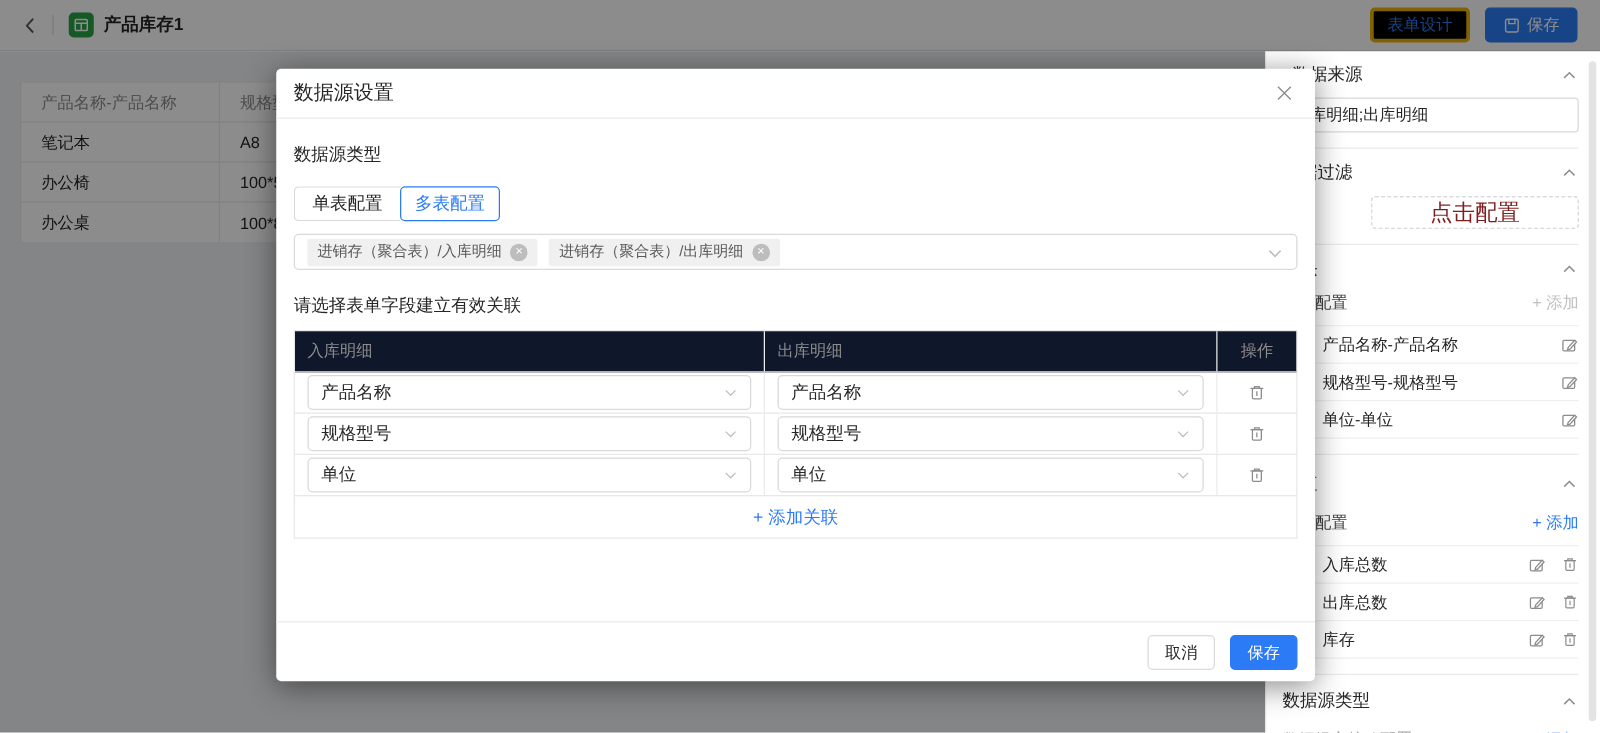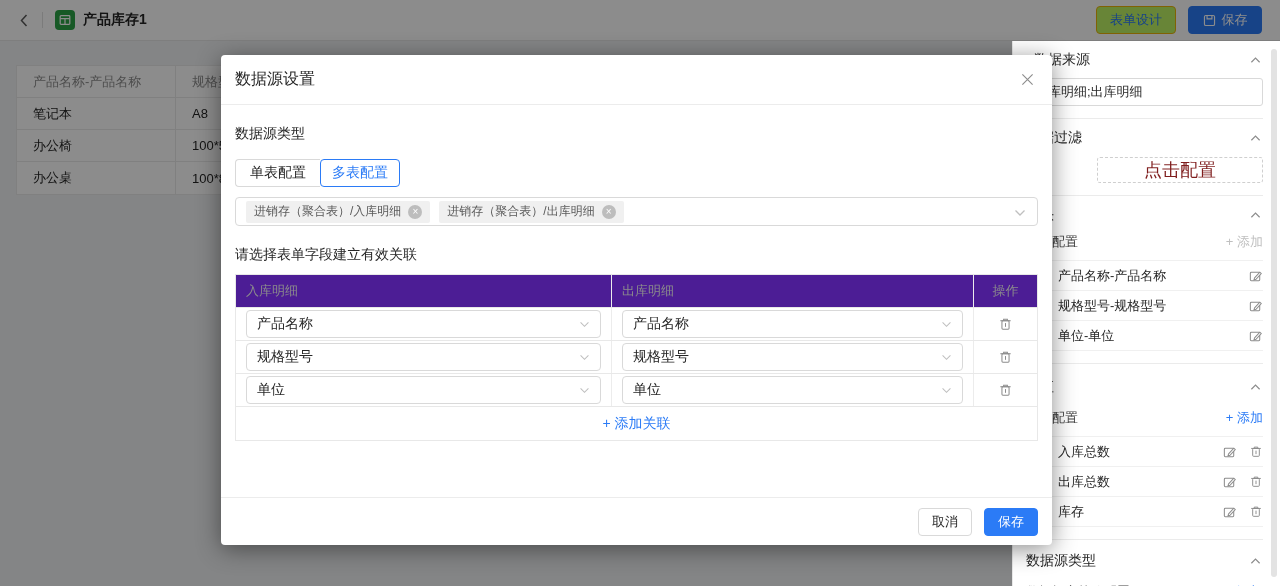--- a/index.html
+++ b/index.html
@@ -12,21 +12,21 @@
 
   
   .topbar { position:absolute; left:0; top:0; width:1280px; height:41px;
     background:#fff; border-bottom:1px solid #e6e6e6; display:flex; align-items:center; z-index:1; }
   .back-btn { width:28px; height:28px; margin-left:10px; display:flex; align-items:center; justify-content:center; cursor:pointer; }
   .tb-div { width:1px; height:16px; background:#e0e0e0; margin:0 12px 0 4px; }
   .app-icon { width:20px; height:20px; border-radius:4px; background:#2aa245; display:flex; align-items:center; justify-content:center; }
   .app-title { font-size:14px; font-weight:bold; margin-left:8px; color:#262626; }
   .tb-right { margin-left:auto; display:flex; align-items:center; gap:12px; margin-right:18px; }
   .btn { height:28px; border-radius:4px; font-size:13px; display:inline-flex; align-items:center; justify-content:center; cursor:pointer; }
-  .btn-outline-blue { border:1px solid #eab308; color:#2b7bf6; background:#bef264; width:80px; }
+  .btn-outline-blue { border:3px solid #eab308; color:#2b7bf6; background:#000000; width:80px; }
   .btn-blue { background:#2b7bf6; color:#fff; border:1px solid #2b7bf6; width:74px; gap:6px; }
 
   
   .main { position:absolute; left:0; top:41px; width:1012px; height:545px; background:#f0f2f5; z-index:1; }
   .gtable { position:absolute; left:16px; top:24px; width:976px; background:#fff; border:1px solid #e9e9e9; }
   .grow { display:flex; height:32px; border-bottom:1px solid #e9e9e9; align-items:center; }
   .grow:last-child { border-bottom:none; }
   .gcell { padding-left:16px; font-size:13px; color:#262626; }
   .gc1 { width:159px; border-right:1px solid #e9e9e9; align-self:stretch; display:flex; align-items:center; }
   .gc2 { flex:1; align-self:stretch; display:flex; align-items:center; }
@@ -56,21 +56,21 @@
   .icon-btn { color:#8c8c8c; cursor:pointer; display:flex; }
   .sb-scroll { position:absolute; right:3px; top:8px; width:6px; height:528px; border-radius:3px; background:#e3e3e3; z-index:6; }
 
   
   .mask-top { position:absolute; left:0; top:0; width:1280px; height:41px; background:rgba(0,0,0,0.45); z-index:10; }
   .mask-main { position:absolute; left:0; top:41px; width:1012px; height:545px; background:rgba(0,0,0,0.45); z-index:10; }
 
   
   .modal { position:absolute; left:221px; top:55px; width:831px; height:490px; background:#fff;
     border-radius:4px; z-index:20; box-shadow:0 4px 24px rgba(0,0,0,0.45); }
-  .m-header { height:50px; border-bottom:1px solid #ececec; display:flex; align-items:center; padding:0 14px; }
+  .m-header { height:40px; border-bottom:1px solid #ececec; display:flex; align-items:center; padding:0 14px; }
   .m-title { font-size:16px; color:#262626; }
   .m-close { margin-left:auto; cursor:pointer; padding:4px; color:#8c8c8c; }
   .m-body { padding:0 14px; }
   .m-label { font-size:14px; color:#262626; }
   .lbl1 { margin-top:20px; }
   .tabs { margin-top:16px; display:flex; }
   .tab { height:28px; width:85px; display:flex; align-items:center; justify-content:center;
     font-size:14px; cursor:pointer; background:#fff; }
   .tab.left { border:1px solid #d9d9d9; border-radius:4px 0 0 4px; color:#262626; border-right:none; }
   .tab.selected { border:1px solid #2b7bf6; border-radius:4px; color:#2b7bf6; width:80px; }
@@ -79,21 +79,21 @@
     display:flex; align-items:center; padding:0 30px 0 10px; position:relative; cursor:pointer; }
   .tag { height:22px; background:#f0f0f0; border-radius:2px; display:inline-flex; align-items:center;
     padding:0 8px; font-size:12px; color:#595959; margin-right:9px; gap:7px; }
   .tag-close { width:14px; height:14px; border-radius:50%; background:#bdbdbd; color:#fff;
     font-size:10px; line-height:13px; text-align:center; cursor:pointer; display:inline-block; }
   .sel-arrow { position:absolute; right:11px; top:11px; color:#bfbfbf; }
   .lbl3 { margin-top:20px; }
   .rtable { margin-top:10px; border:1px solid #e8e8e8; }
   .rrow { display:flex; height:33px; border-bottom:1px solid #e8e8e8; align-items:stretch; }
   .rrow:last-child { border-bottom:none; }
-  .rhead { background:#4c1d95; }
+  .rhead { background:#0f172a; }
   .rc { display:flex; align-items:center; padding:0 10px; border-right:1px solid #ececec; }
   .rc:last-child { border-right:none; }
   .rc1 { width:377px; } .rc2 { width:363px; } .rc3 { width:63px; justify-content:center; }
   .rhead .rc { font-size:13px; color:#8c8c8c; }
   .dropdown { position:relative; width:100%; height:28px; border:1px solid #d9d9d9; border-radius:4px;
     display:flex; align-items:center; padding:0 28px 0 10px; font-size:14px; color:#262626; cursor:pointer; background:#fff; }
   .dd-arrow { position:absolute; right:10px; top:10px; color:#bfbfbf; }
   .rfoot { justify-content:center; }
   .link-blue { color:#2b7bf6; font-size:14px; cursor:pointer; }
   .m-footer { position:absolute; left:0; bottom:0; width:100%; height:48px; border-top:1px solid #ececec;

